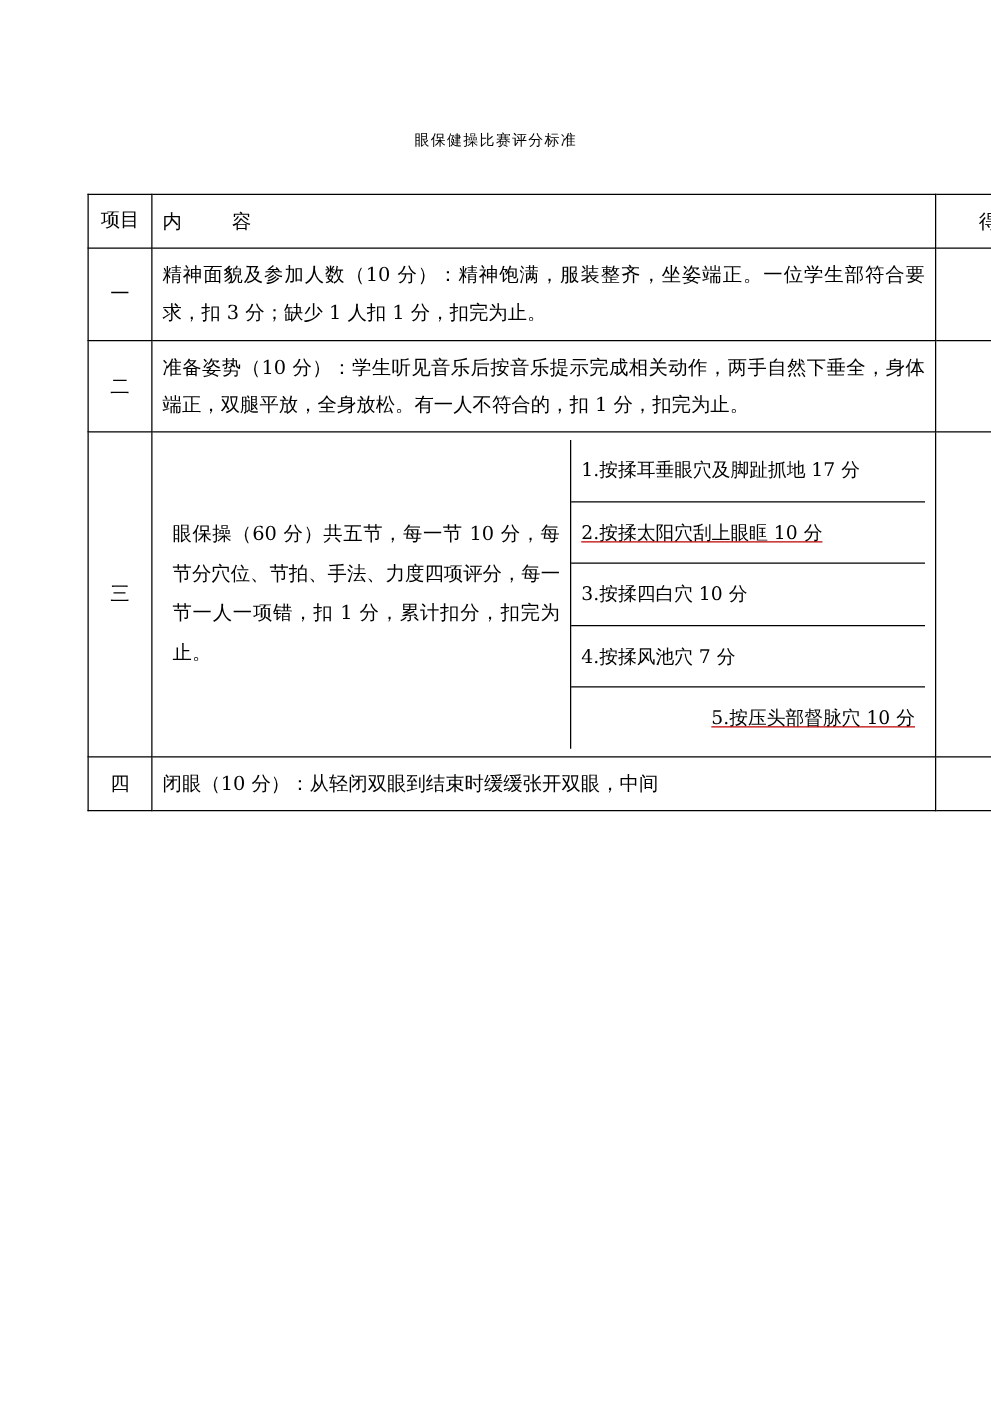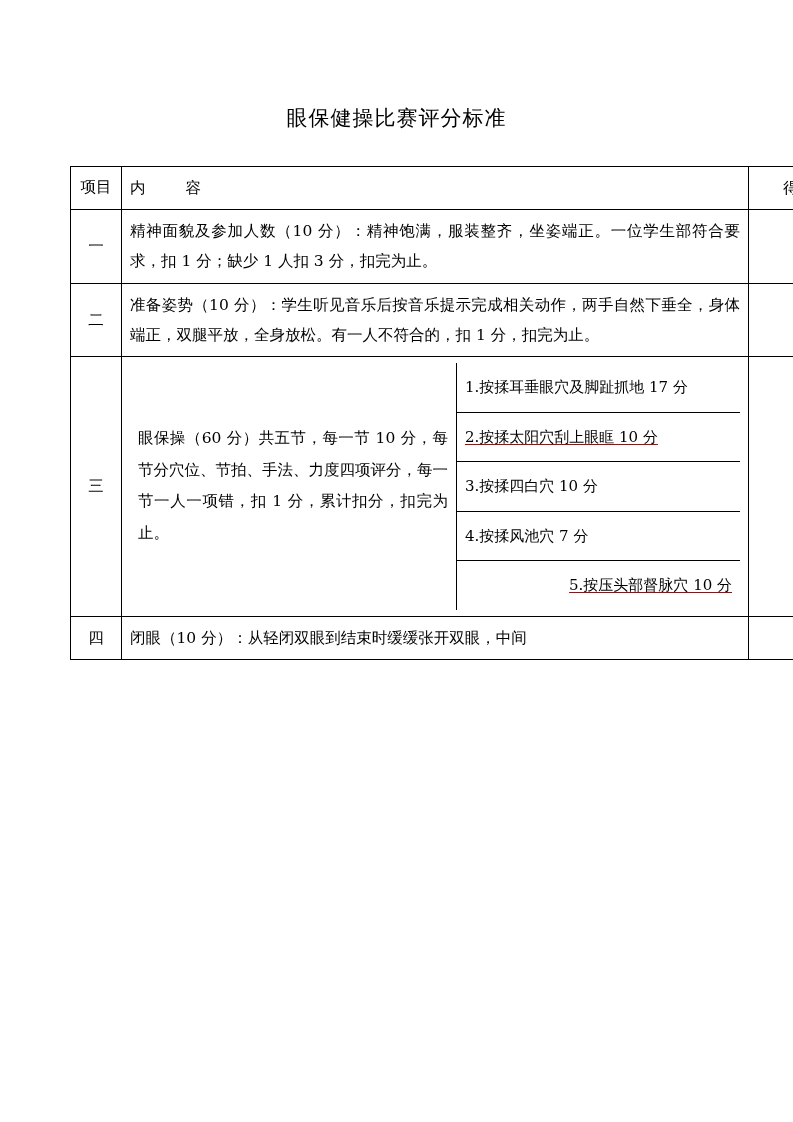--- a/index.html
+++ b/index.html
@@ -16,21 +16,21 @@
     overflow: hidden;
   }
   .page {
     box-sizing: border-box;
     width: 793px;
     height: 1122px;
     padding: 96px 70px 0 70px;
   }
   .doc-title {
     text-align: center;
-    font-size: 21px;
+    font-size: 12px;
     letter-spacing: 1px;
     margin: 8px 0 0 0;
     font-weight: normal;
   }
   .meta-line {
     margin-top: 42px;
     font-size: 16px;
     letter-spacing: 1px;
     padding-left: 12px;
   }
@@ -138,21 +138,21 @@
             <span>内</span><span class="sp"></span><span>容</span>
           </div>
         </td>
         <td class="col-score">
           <div class="hdr-score">得 分</div>
         </td>
       </tr>
 
       <tr>
         <td class="col-item">一</td>
-        <td class="col-content cell-text">精神面貌及参加人数（10 分）：精神饱满，服装整齐，坐姿端正。一位学生部符合要求，扣 1 分；缺少 1 人扣 3 分，扣完为止。</td>
+        <td class="col-content cell-text">精神面貌及参加人数（10 分）：精神饱满，服装整齐，坐姿端正。一位学生部符合要求，扣 3 分；缺少 1 人扣 1 分，扣完为止。</td>
         <td class="col-score"></td>
       </tr>
 
       <tr>
         <td class="col-item">二</td>
         <td class="col-content cell-text">准备姿势（10 分）：学生听见音乐后按音乐提示完成相关动作，两手自然下垂全，身体端正，双腿平放，全身放松。有一人不符合的，扣 1 分，扣完为止。</td>
         <td class="col-score"></td>
       </tr>
 
       <tr>

